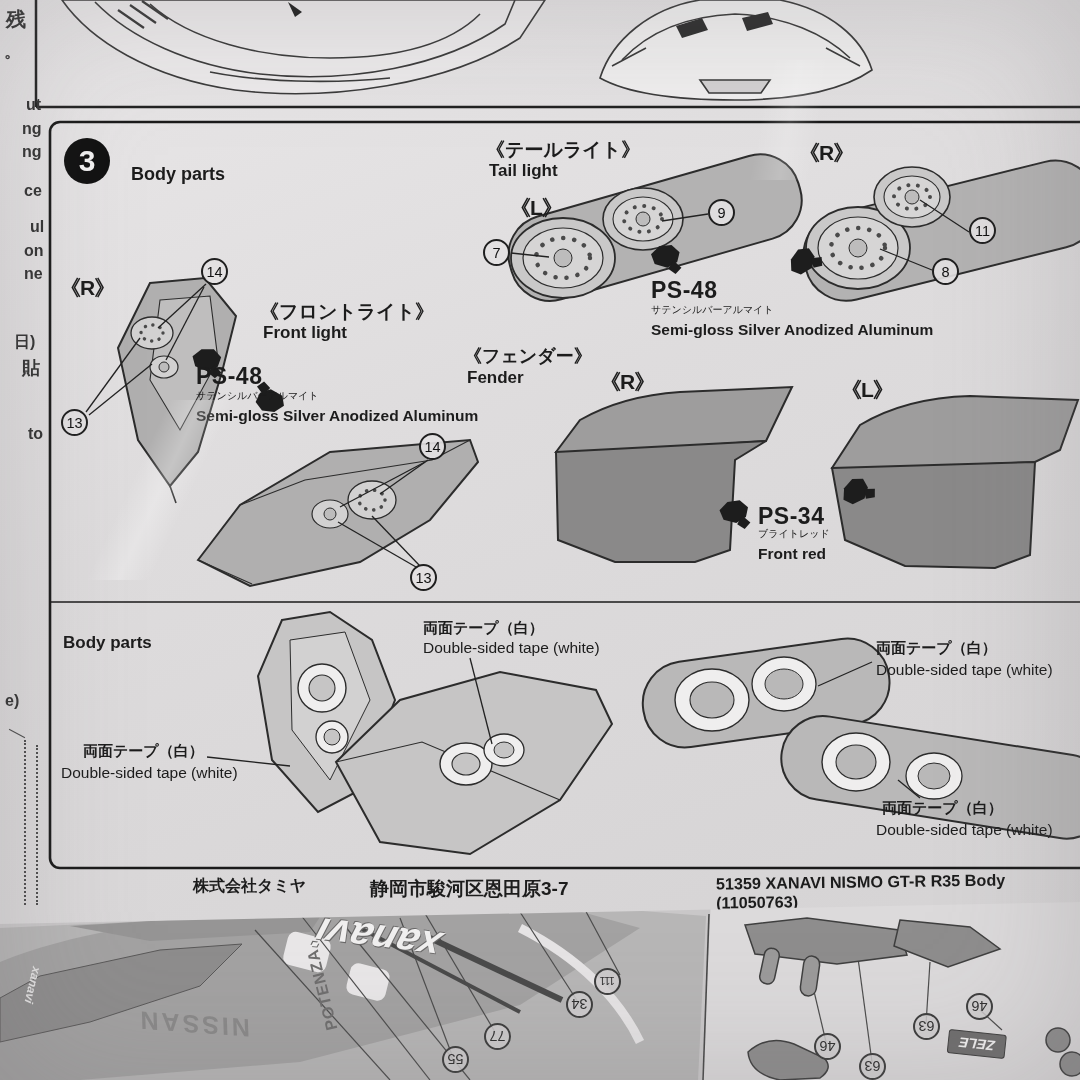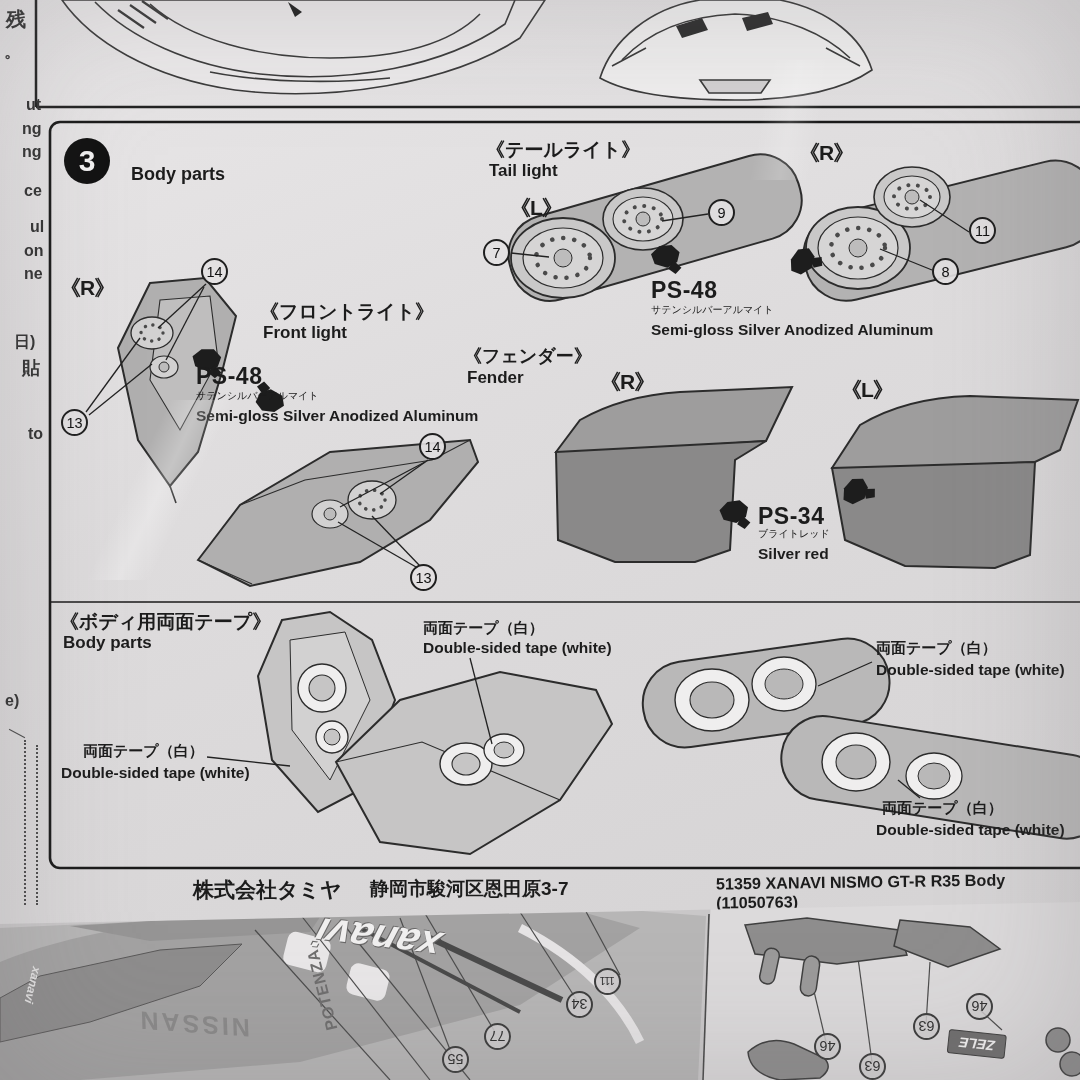--- a/index.html
+++ b/index.html
@@ -18,21 +18,21 @@
             box-shadow:inset 0 0 140px rgba(110,108,110,.28);}
   .crease{position:absolute;pointer-events:none;opacity:.5;}
   
   .jp{font-weight:700;}
   .en{font-weight:700;}
   .marker{font-weight:700;font-size:21px;letter-spacing:-1px;}
   .pscode{font-weight:700;font-size:23px;letter-spacing:.5px;}
   .psjp{font-size:10px;font-weight:400;}
   .psen{font-size:15.5px;font-weight:700;}
   .tapejp{font-size:15px;font-weight:600;}
-  .tapeen{font-size:15.5px;font-weight:700;}
+  .tapeen{font-size:15.5px;font-weight:400;}
   .frag{color:#333;font-weight:700;}
   
   .co{position:absolute;width:27px;height:27px;border:2px solid #1f1f1f;border-radius:50%;
       display:flex;align-items:center;justify-content:center;font-size:14.5px;font-weight:500;
       background:rgba(227,225,226,.92);color:#111;box-sizing:border-box;}
   .cou{border-color:#3d3d3d;color:#2f2f2f;background:rgba(208,206,207,.85);transform:rotate(180deg);}
   .cou.three{font-size:10.5px;letter-spacing:-.5px;}
   
   .badge{position:absolute;width:46px;height:46px;border-radius:50%;background:#111;
          color:#f2f1f1;display:flex;align-items:center;justify-content:center;
@@ -327,38 +327,37 @@
     <div class="abs psen" style="left:196px;top:407px;">Semi-gloss Silver Anodized Aluminum</div>
     <div class="co" style="left:419px;top:433px;">14</div>
     <div class="co" style="left:410px;top:564px;">13</div>
 
     <div class="abs jp" style="left:464px;top:344px;font-size:18px;">《フェンダー》</div>
     <div class="abs en" style="left:467px;top:368px;font-size:17px;">Fender</div>
     <div class="abs marker" style="left:600px;top:368px;">《R》</div>
     <div class="abs marker" style="left:841px;top:376px;">《L》</div>
     <div class="abs pscode" style="left:758px;top:503px;">PS-34</div>
     <div class="abs psjp" style="left:758px;top:527px;">ブライトレッド</div>
-    <div class="abs psen" style="left:758px;top:545px;">Silver red</div>
-
-    <div class="abs jp" style="left:60px;top:609px;font-size:19px;">《ボディ用両面テープ》</div>
+    <div class="abs psen" style="left:758px;top:545px;">Front red</div>
+
     <div class="abs en" style="left:63px;top:633px;font-size:17px;">Body parts</div>
 
     <div class="abs tapejp" style="left:423px;top:619px;">両面テープ（白）</div>
     <div class="abs tapeen" style="left:423px;top:639px;">Double-sided tape (white)</div>
 
     <div class="abs tapejp" style="left:83px;top:742px;">両面テープ（白）</div>
     <div class="abs tapeen" style="left:61px;top:764px;">Double-sided tape (white)</div>
 
     <div class="abs tapejp" style="left:876px;top:639px;">両面テープ（白）</div>
     <div class="abs tapeen" style="left:876px;top:661px;">Double-sided tape (white)</div>
 
     <div class="abs tapejp" style="left:882px;top:799px;">両面テープ（白）</div>
     <div class="abs tapeen" style="left:876px;top:821px;">Double-sided tape (white)</div>
 
-    <div class="abs jp" style="left:193px;top:876px;font-size:21px;">株式会社タミヤ</div>
+    <div class="abs jp" style="left:193px;top:876px;font-size:16px;">株式会社タミヤ</div>
     <div class="abs jp" style="left:370px;top:876px;font-size:19px;">静岡市駿河区恩田原3-7</div>
     <div class="abs en" style="left:716px;top:872px;font-size:16.2px;transform:rotate(-0.8deg);">51359 XANAVI NISMO GT-R R35 Body (11050763)</div>
 
     <div class="crease" style="left:0;top:400px;width:320px;height:180px;
          background:linear-gradient(115deg,transparent 42%,rgba(255,255,255,.55) 50%,transparent 58%);"></div>
     <div class="crease" style="left:500px;top:60px;width:580px;height:120px;
          background:linear-gradient(100deg,transparent 45%,rgba(255,255,255,.35) 50%,transparent 55%);"></div>
   </div>
 
   <div class="vignette"></div>

